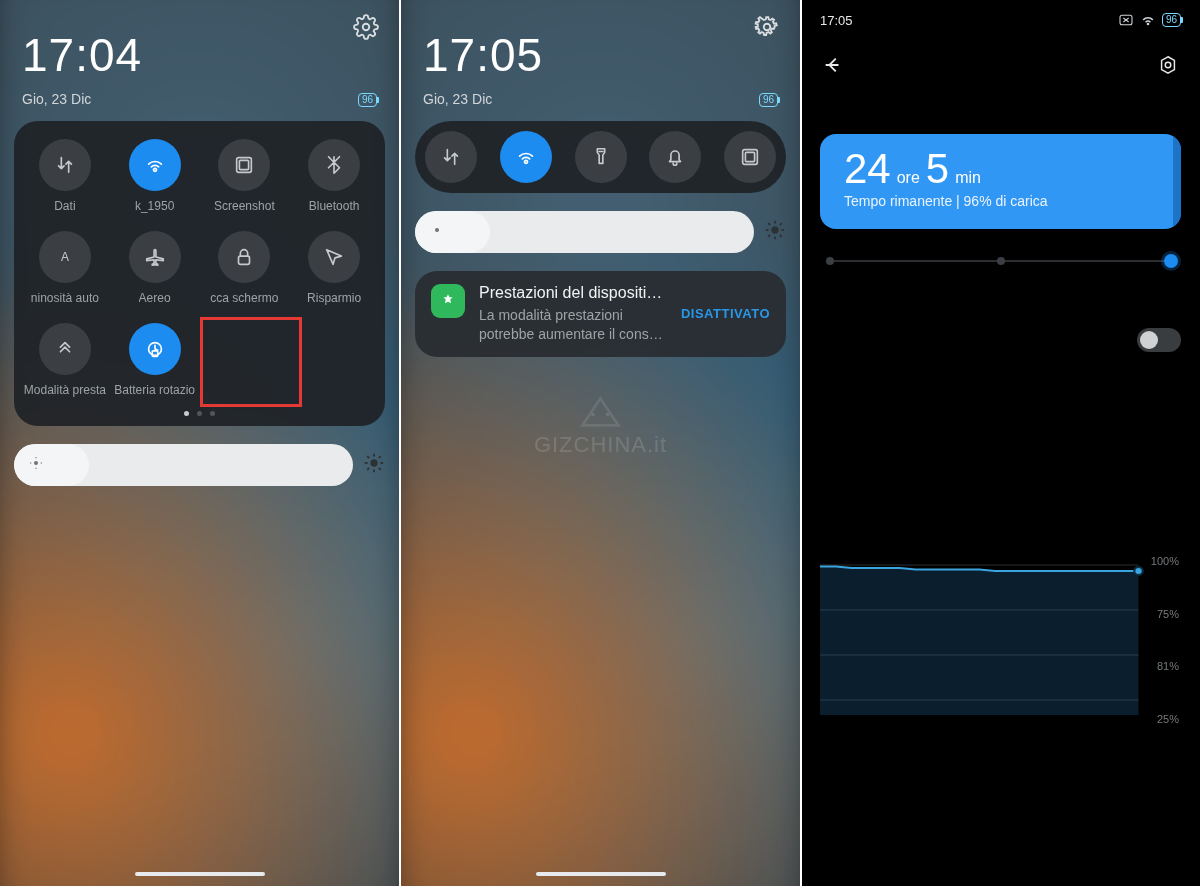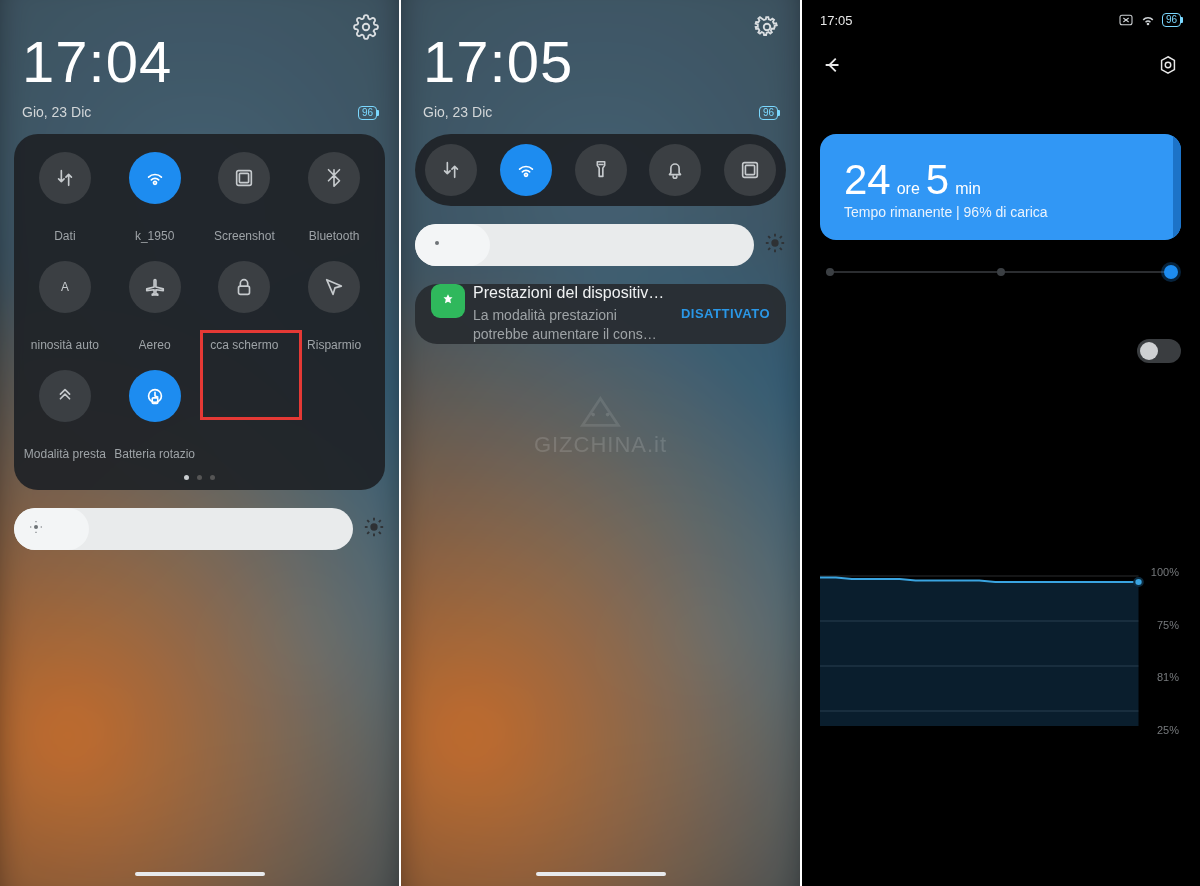--- a/index.html
+++ b/index.html
@@ -19,29 +19,29 @@
   .dark-bg{position:absolute;inset:0;background:#000;}
   
   .statusbar{position:relative;height:40px;display:flex;align-items:center;justify-content:space-between;padding:0 18px;color:#fff;font-size:13px;}
   .statusbar.dark{color:#e8e8e8;}
   .sb-icons{display:flex;align-items:center;gap:6px;}
   .sb-icons svg{width:16px;height:16px;display:block;}
   .batt{border:1px solid #7bd8ff;border-radius:4px;padding:0 3px;font-size:10px;color:#7bd8ff;line-height:12px;position:relative;}
   .batt::after{content:"";position:absolute;right:-3px;top:3px;width:2px;height:6px;background:#7bd8ff;border-radius:0 1px 1px 0;}
   
   .bigtime{position:relative;color:#fff;padding:0 22px;}
-  .bigtime .t{font-size:58px;font-weight:300;letter-spacing:1px;}
+  .bigtime .t{font-size:46px;font-weight:300;letter-spacing:1px;}
   .bigtime .d{font-size:14px;color:#d2d6d8;margin-top:9px;}
   .gear{position:absolute;right:20px;top:14px;color:#d9dde0;}
   .gear svg{width:26px;height:26px;}
   .sb-right{position:absolute;right:22px;bottom:0;display:flex;align-items:center;gap:6px;}
   
   .qs-panel{position:relative;margin:14px 14px 0;background:rgba(30,34,38,.92);border-radius:24px;padding:18px 6px 10px;}
   .qs-grid{display:grid;grid-template-columns:repeat(4,1fr);row-gap:18px;}
-  .qs-item{display:flex;flex-direction:column;align-items:center;gap:25px;color:#9ea3a7;font-size:12px;}
+  .qs-item{display:flex;flex-direction:column;align-items:center;gap:8px;color:#9ea3a7;font-size:12px;}
   .qs-item .circ{width:52px;height:52px;border-radius:50%;background:#3b3f43;display:flex;align-items:center;justify-content:center;color:#c6cacd;}
   .qs-item .circ.on{background:#1d8cf0;color:#fff;}
   .qs-item .circ svg{width:22px;height:22px;}
   .qs-item .lbl{max-width:90px;white-space:nowrap;overflow:hidden;text-align:center;}
   .highlight-box{position:absolute;border:3px solid #e53935;pointer-events:none;}
   .qs-dots{display:flex;gap:8px;justify-content:center;margin-top:14px;}
   .qs-dots span{width:5px;height:5px;border-radius:50%;background:#555;}
   .qs-dots span.active{background:#c9cdd0;}
   
   .qs-row{position:relative;margin:14px 14px 0;background:rgba(30,34,38,.92);border-radius:40px;padding:10px 10px;display:flex;gap:12px;justify-content:space-between;}
@@ -50,38 +50,38 @@
   .qs-row .circ svg{width:22px;height:22px;}
   
   .brightness{position:relative;margin:18px 14px 0;display:flex;align-items:center;gap:10px;}
   .b-track{flex:1;height:42px;background:#e9ebec;border-radius:22px;position:relative;overflow:hidden;}
   .b-fill{position:absolute;left:0;top:0;bottom:0;border-radius:22px;background:#f3f5f6;display:flex;align-items:center;padding-left:14px;}
   .b-sunL svg{width:16px;height:16px;color:#6e7377;}
   .b-sunR svg{width:22px;height:22px;color:#303336;}
   .grab{width:100px;height:4px;border-radius:2px;background:rgba(255,255,255,.6);margin:12px auto 0;}
   .home-ind{position:absolute;left:50%;bottom:10px;transform:translateX(-50%);width:130px;height:4px;border-radius:2px;background:#e8eaed;}
   
-  .notif{margin:18px 14px 0;background:rgba(40,44,48,.93);border-radius:22px;padding:0 16px;display:flex;gap:8px;position:relative;}
+  .notif{margin:18px 14px 0;background:rgba(40,44,48,.93);border-radius:22px;padding:13px 16px;display:flex;gap:14px;position:relative;}
   .notif .app-ic{width:34px;height:34px;border-radius:9px;background:#2fb85c;display:flex;align-items:center;justify-content:center;flex:0 0 34px;}
   .notif .app-ic svg{width:18px;height:18px;color:#fff;}
   .notif .txt{flex:1;min-width:0;color:#cfd2d4;}
   .notif .title{color:#f0f2f3;font-size:16px;white-space:nowrap;overflow:hidden;text-overflow:ellipsis;}
   .notif .body{font-size:14px;line-height:1.35;color:#9ea3a6;margin-top:4px;display:-webkit-box;-webkit-line-clamp:2;-webkit-box-orient:vertical;overflow:hidden;}
   .notif .action{align-self:center;color:#2a97e6;font-size:13px;letter-spacing:.5px;font-weight:600;}
   
   .watermark{position:absolute;left:50%;top:48%;transform:translate(-50%,-50%);color:rgba(255,255,255,.14);font-size:22px;letter-spacing:1px;
     text-align:center;pointer-events:none;}
   .watermark svg{width:54px;height:38px;display:block;margin:0 auto 2px;opacity:.5;}
   
   .p3-head{position:relative;padding:14px 20px 8px;display:flex;align-items:center;justify-content:space-between;color:#eee;}
   .p3-head svg{width:22px;height:22px;}
   .p3-tabs{display:flex;gap:22px;padding:4px 24px 16px;font-size:22px;}
   .p3-tabs .tab{color:#666;}
   .p3-tabs .tab.active{color:#e9e9e9;}
-  .blue-card{margin:0 18px;background:#3197f5;border-radius:16px;color:#fff;padding:22px 24px 20px;position:relative;overflow:hidden;}
+  .blue-card{margin:0 18px;background:#3197f5;border-radius:16px;color:#fff;padding:11px 24px 20px;position:relative;overflow:hidden;}
   .blue-card::after{content:"";position:absolute;right:0;top:0;bottom:0;width:8px;background:#1c73c8;}
   .blue-card .big{font-size:22px;display:flex;align-items:baseline;gap:6px;}
   .blue-card .big .n1{font-size:42px;font-weight:400;}
   .blue-card .big .u{font-size:16px;}
   .blue-card .sub{font-size:14px;color:#eaf3fd;}
   .mode-track{margin:28px 24px 6px;position:relative;height:8px;}
   .mode-track .line{position:absolute;top:3px;left:0;right:0;height:2px;background:#2b2d30;}
   .mode-track .dot{position:absolute;top:0;width:8px;height:8px;border-radius:50%;background:#3b3f43;}
   .mode-track .dot.sel{background:#1d8cf0;width:14px;height:14px;top:-3px;box-shadow:0 0 0 3px rgba(29,140,240,.25);}
   .mode-labels{display:flex;justify-content:space-between;padding:4px 22px 0;font-size:13px;color:#bfc3c6;}

